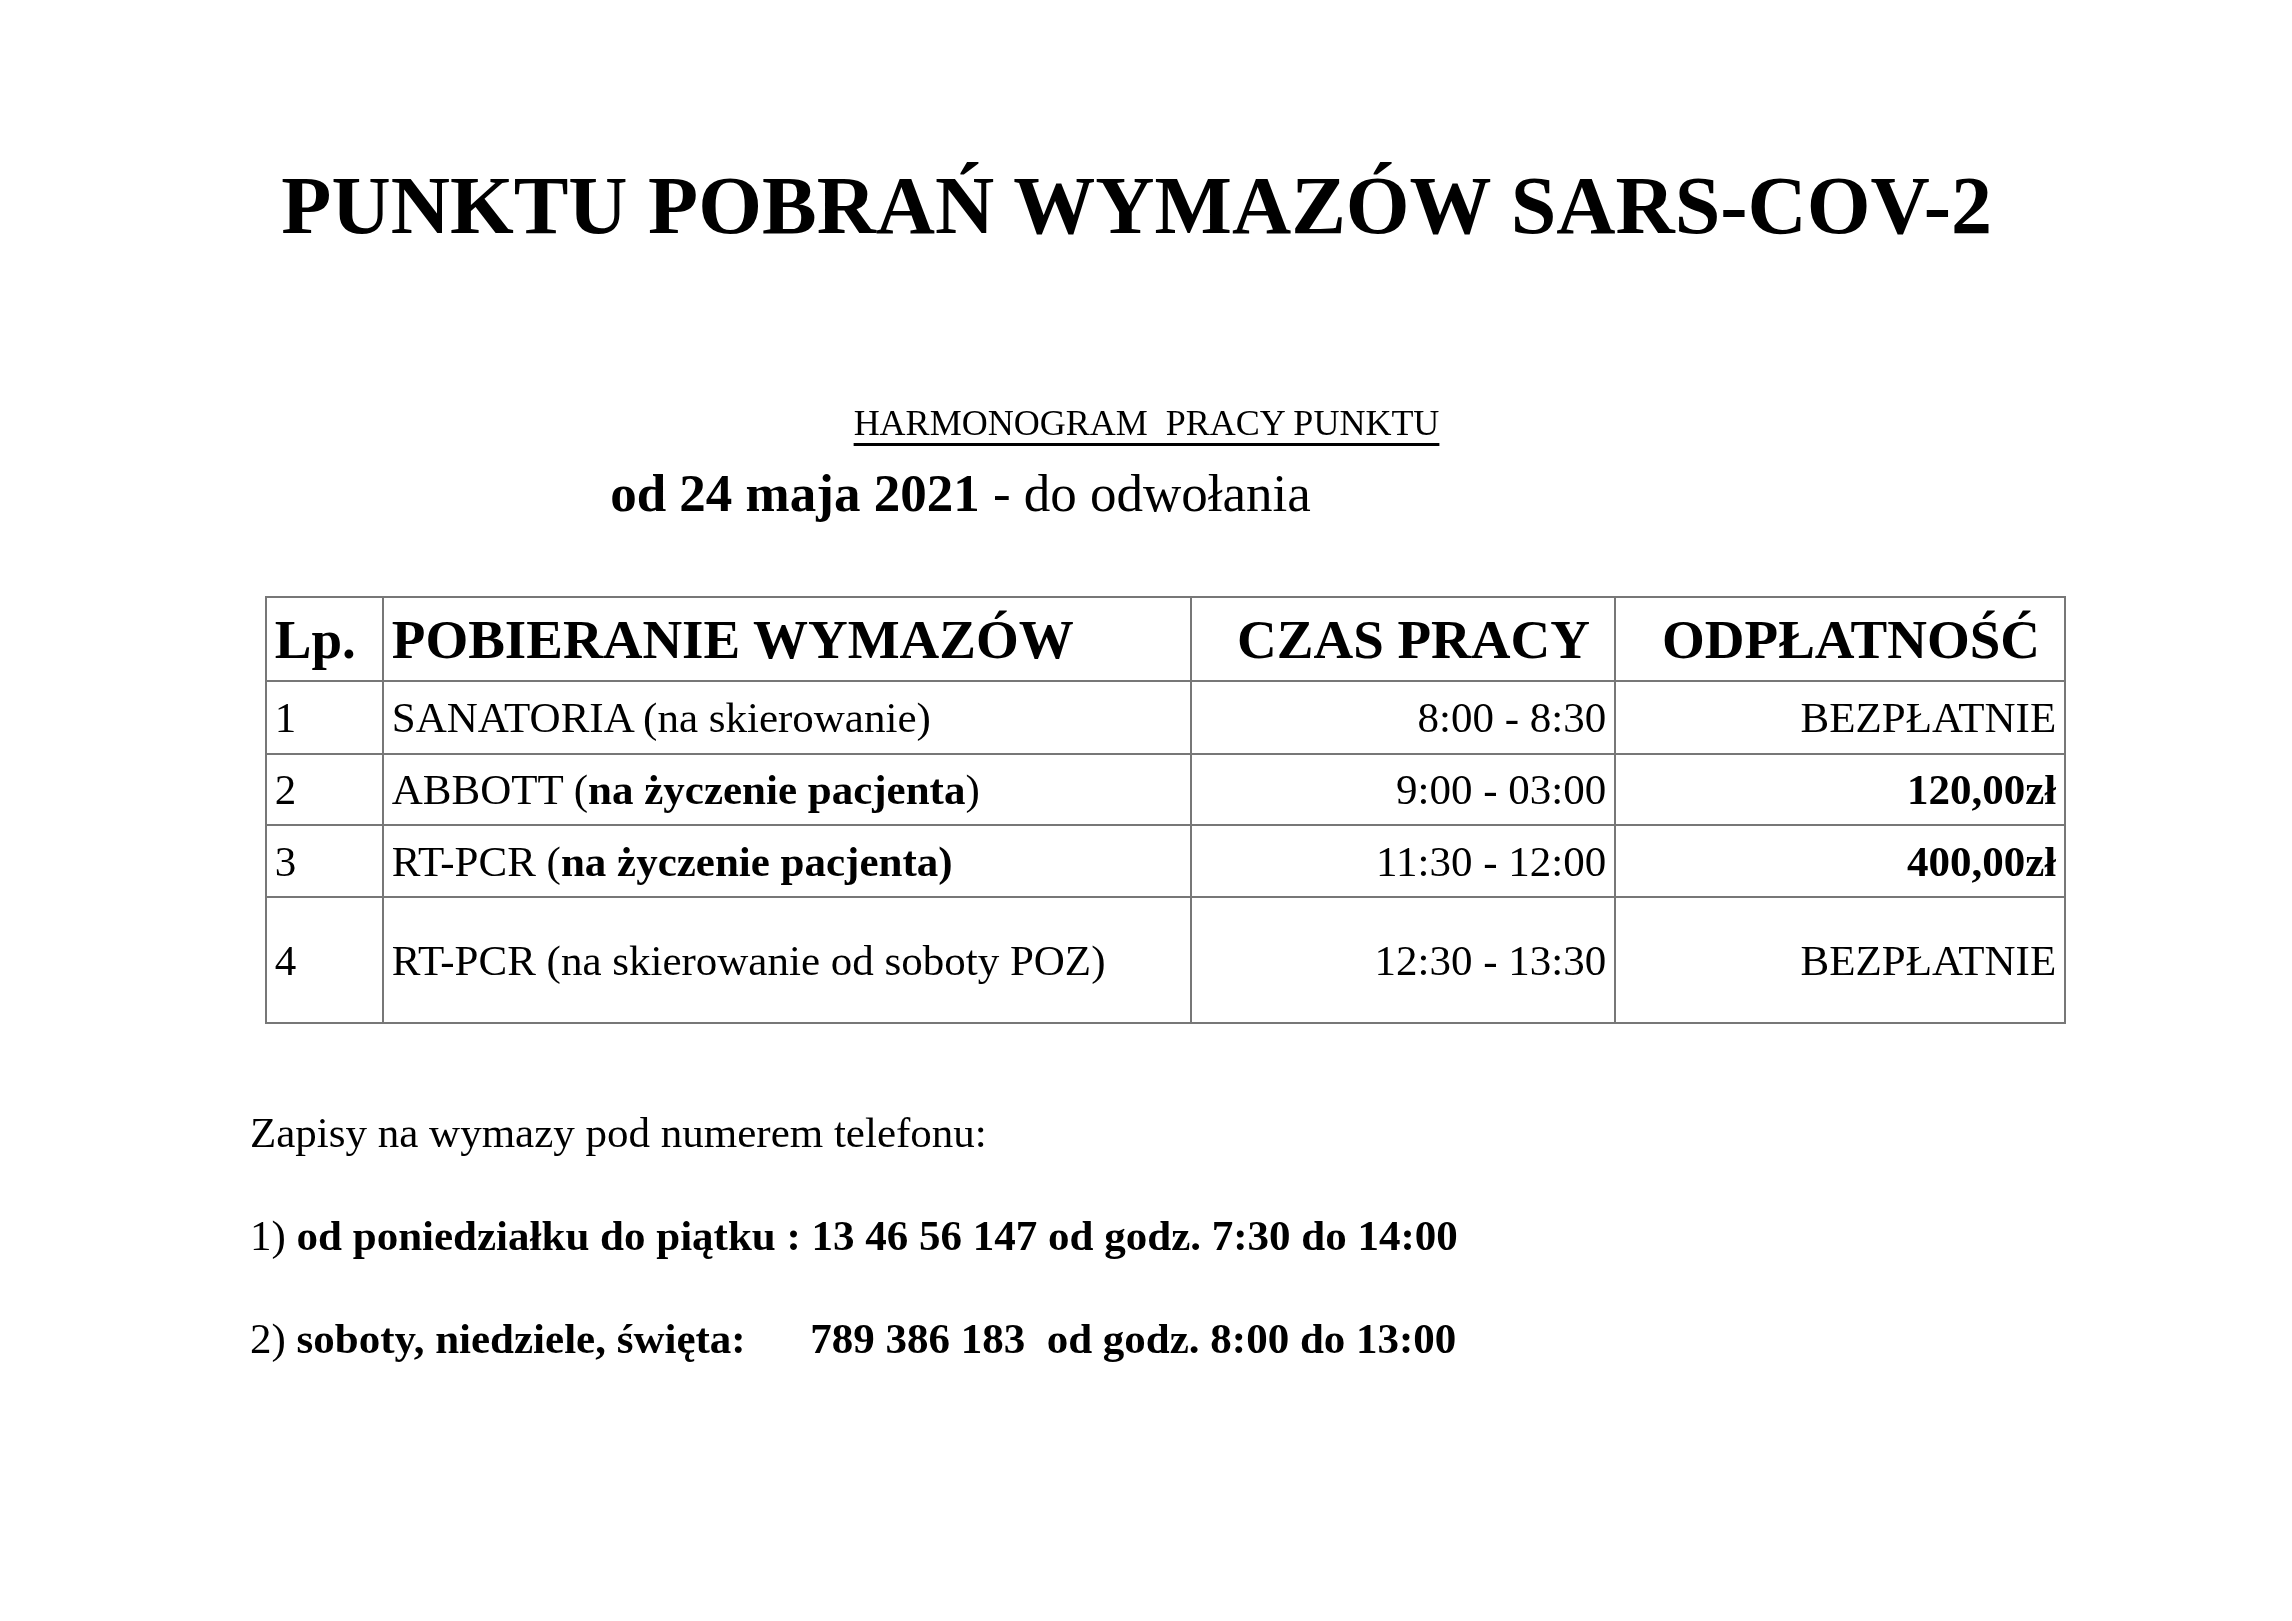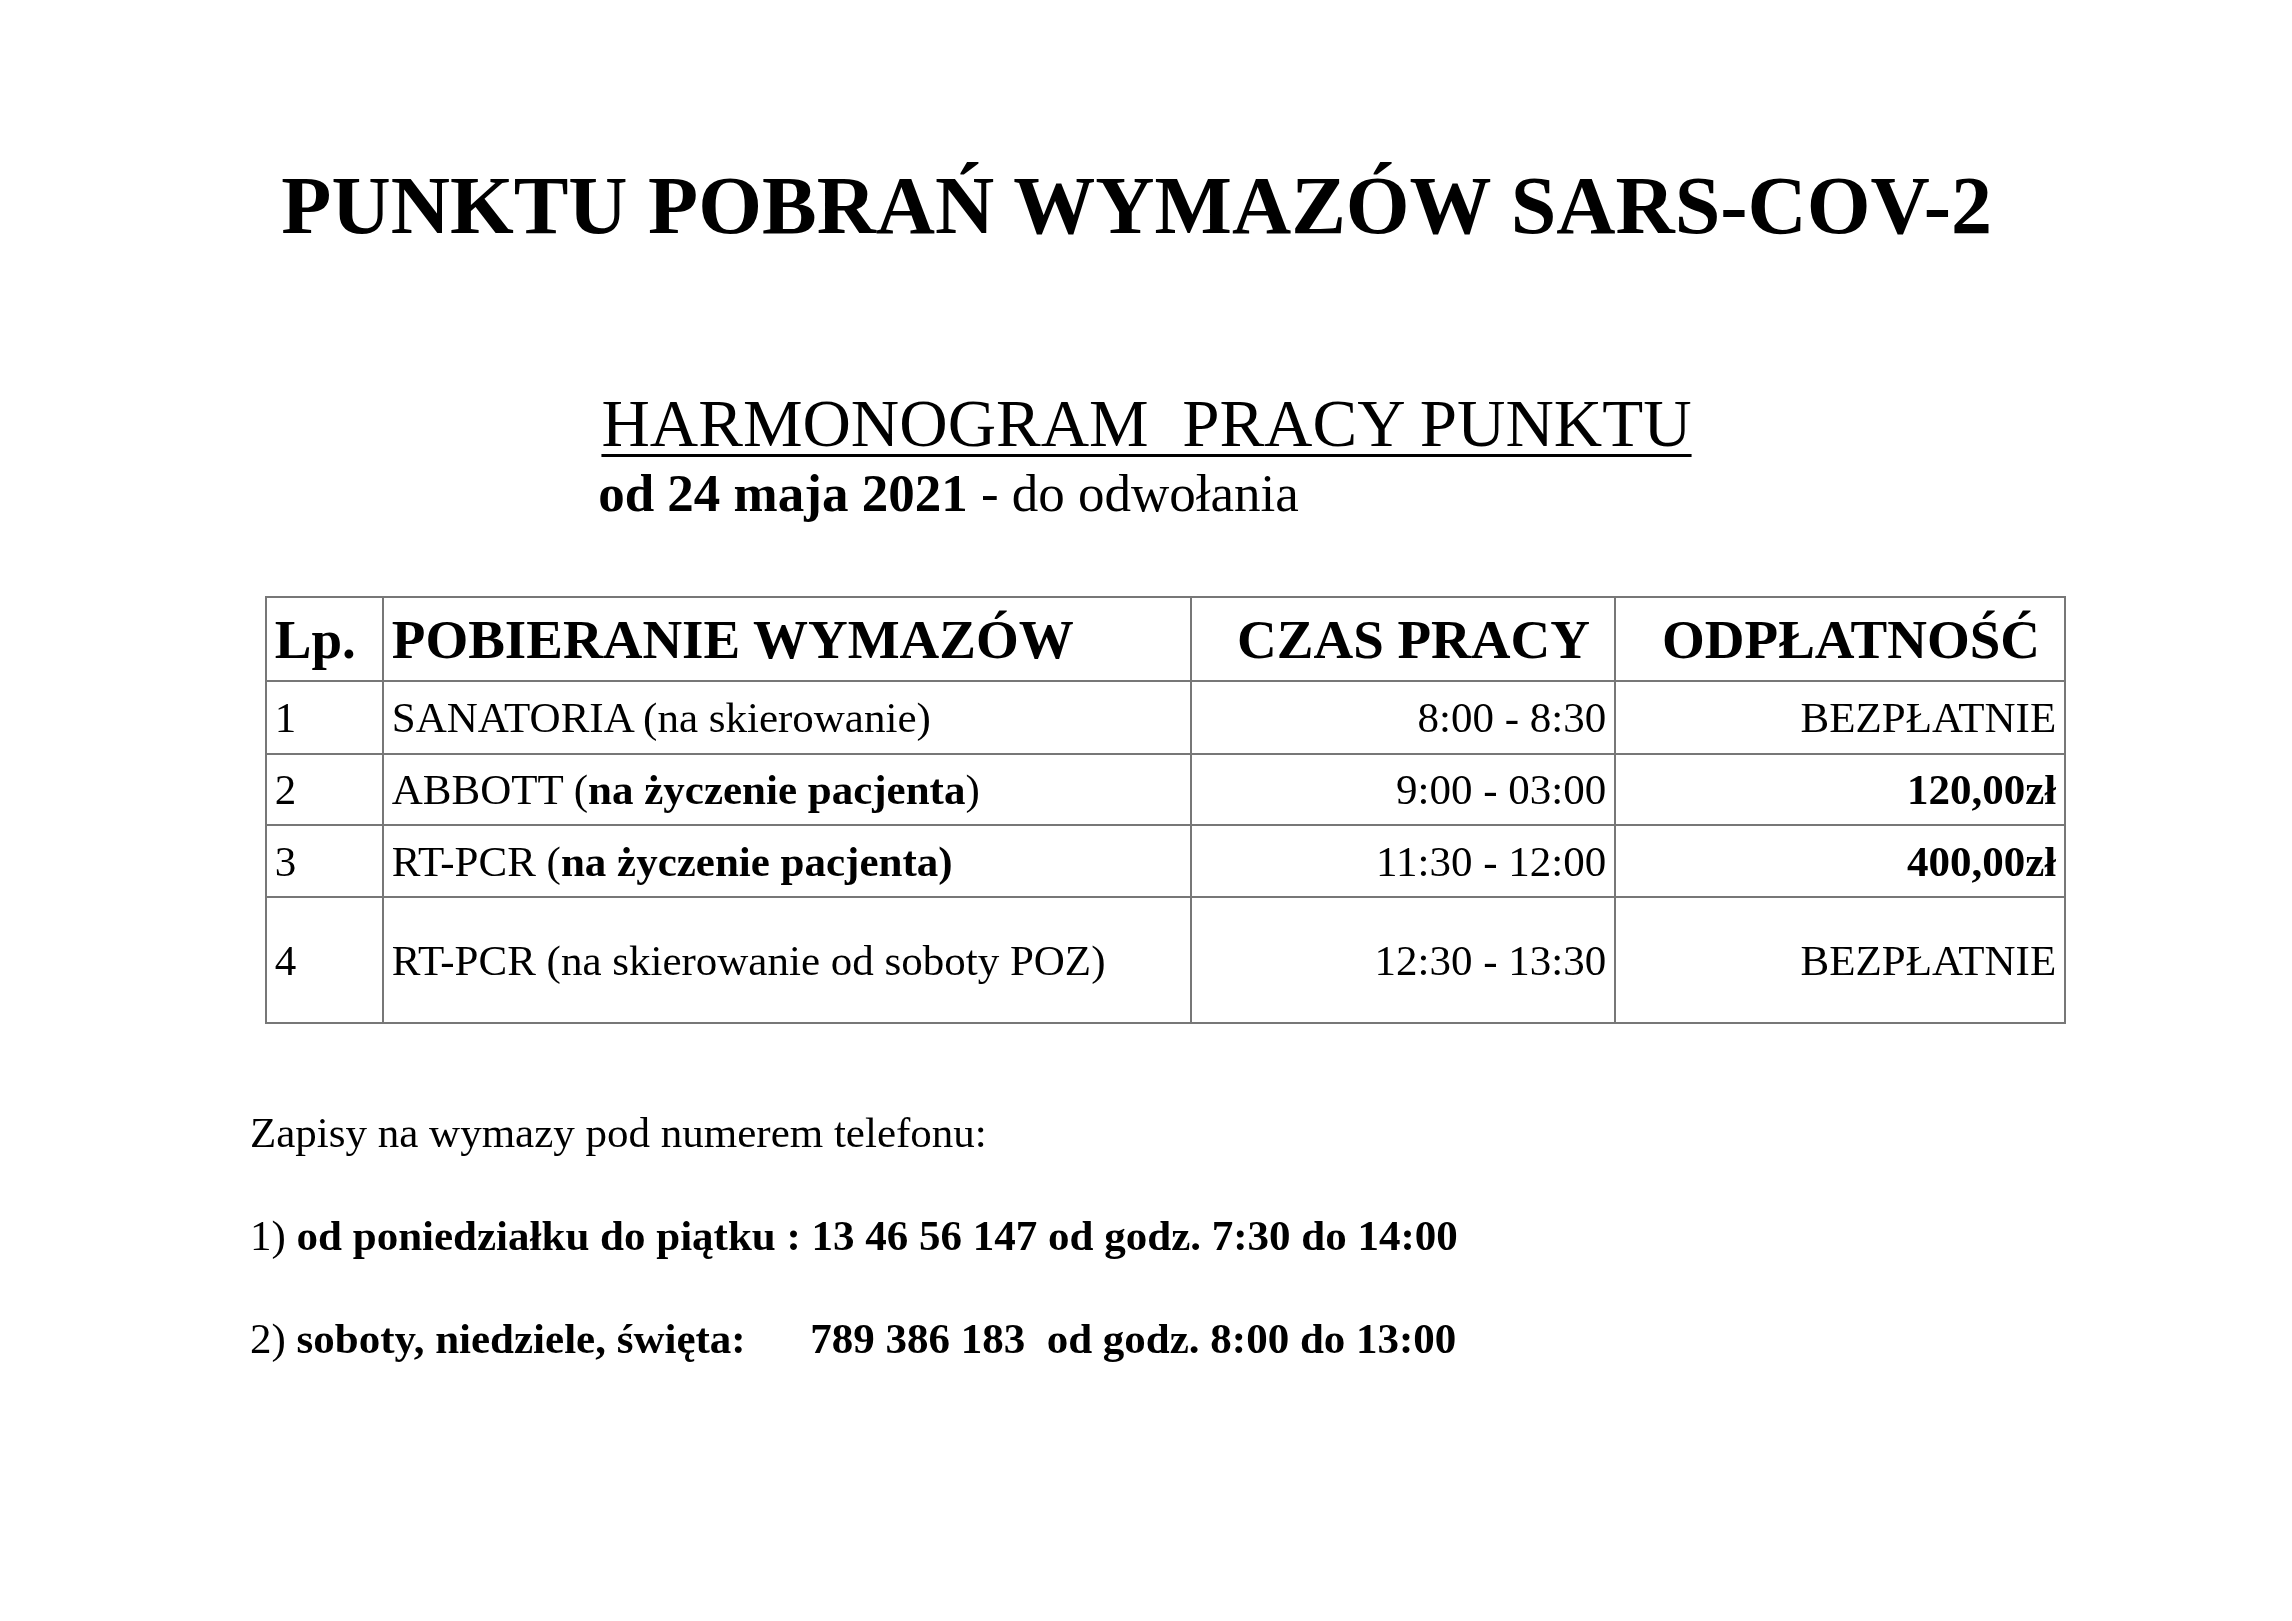--- a/index.html
+++ b/index.html
@@ -26,32 +26,32 @@
       line-height: 98px;
       letter-spacing: 0px;
       margin-left: -9.8px;
     }
     .subtitle {
       position: absolute;
       left: 0;
       width: 2293px;
       top: 389px;
       text-align: center;
-      font-size: 67px;
+      font-size: 36px;
       line-height: 69px;
     }
     .subtitle span.u {
       text-decoration: underline;
       text-decoration-thickness: 2.9px;
       text-underline-offset: 7.8px;
       white-space: pre;
     }
     .dateline {
       position: absolute;
-      left: 4px;
+      left: 16px;
       width: 1889px;
       top: 459px;
       text-align: center;
       font-size: 53px;
       line-height: 69px;
     }
     .dateline b { font-weight: bold; }
     table.schedule {
       position: absolute;
       left: 265px;

